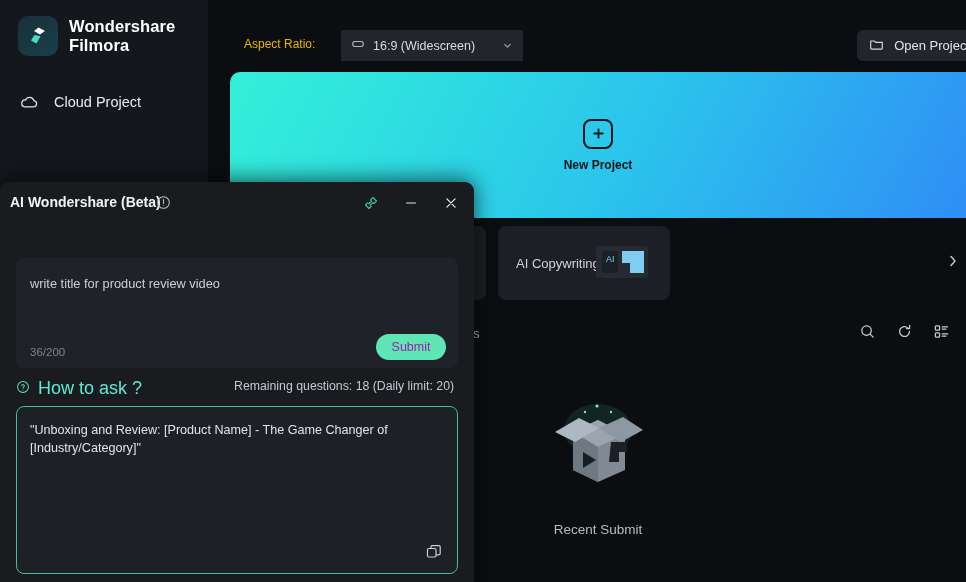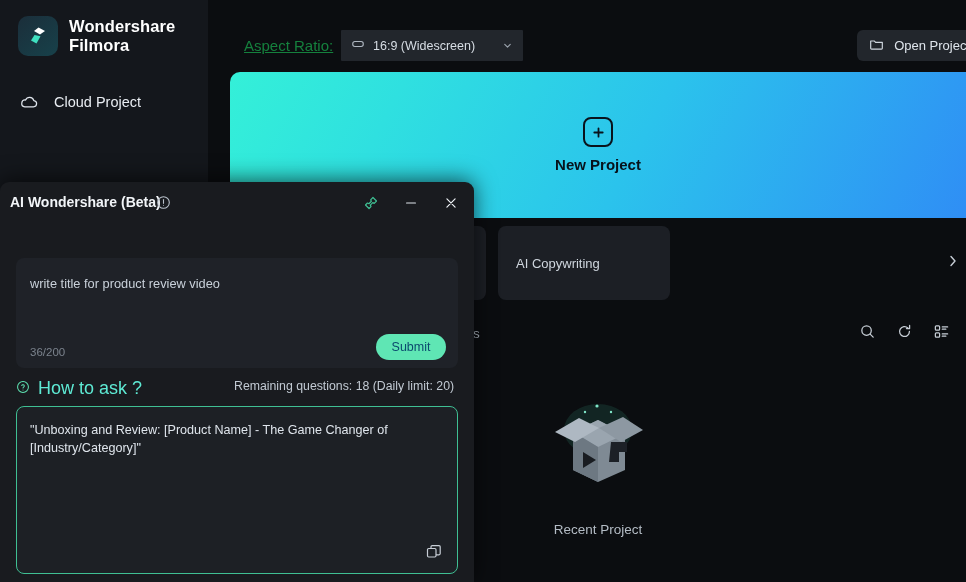--- a/index.html
+++ b/index.html
@@ -35,21 +35,21 @@
   }
   .nav-item.active { background: #2c3138; font-weight: bold; }
   .nav-ico { width: 22px; height: 22px; flex: 0 0 auto; display:flex; align-items:center; justify-content:center; }
 
   
   .topbar {
     position: absolute; left: 208px; top: 0; right: 0; height: 72px;
     background: #0b0d10;
   }
   .ar-label {
-    position: absolute; left: 36px; top: 37px; color: #15803d; font-size: 15px; text-decoration: underline;
+    position: absolute; left: 36px; top: 37px; color: #eab308; font-size: 12px;
   }
   .ar-select {
     position: absolute; left: 133px; top: 30px; width: 182px; height: 31px;
     background: #22262c; border-radius: 1px;
     display: flex; align-items: center; padding: 0 10px; gap: 8px;
   }
   .ar-text { color: #d7dde4; font-size: 12.5px; flex: 1; }
   .open-proj {
     position: absolute; right: -18px; top: 30px; height: 31px;
     background: #22262c; border-radius: 6px;
@@ -62,21 +62,21 @@
     position: absolute; left: 230px; top: 72px; width: 736px; height: 146px;
     background: linear-gradient(118deg, #34f0d8 0%, #2fe0e0 22%, #2bc3ec 55%, #2f8ef5 100%);
     border-radius: 10px 0 0 10px;
     display: flex; flex-direction: column; align-items: center; justify-content: center;
     gap: 9px;
   }
   .hero-plus {
     width: 30px; height: 30px; border: 2px solid #09131c; border-radius: 8px;
     display: flex; align-items: center; justify-content: center;
   }
-  .hero-label { color: #07121b; font-size: 15px; font-weight: bold; }
+  .hero-label { color: #07121b; font-size: 12px; font-weight: bold; }
 
   
   .cards { position: absolute; left: 230px; top: 226px; width: 736px; height: 74px; }
   .card {
     position: absolute; top: 0; height: 74px; border-radius: 8px;
     background: #1c1f25; display: flex; align-items: center; overflow: hidden;
   }
   .card-label { color: #cfd6de; font-size: 13px; padding-left: 18px; white-space: nowrap; }
   .card-art { position: absolute; right: 10px; top: 8px; width: 72px; height: 58px; }
   .carousel-next {
@@ -112,21 +112,21 @@
 
   .prompt-box {
     position: absolute; left: 16px; top: 76px; width: 442px; height: 110px;
     background: #1f2228; border-radius: 8px;
   }
   .prompt-text { position: absolute; left: 14px; top: 18px; color: #c9d1da; font-size: 12.8px; }
   .counter { position: absolute; left: 14px; bottom: 10px; color: #7b838d; font-size: 11.5px; }
   .submit-btn {
     position: absolute; right: 12px; bottom: 8px; width: 70px; height: 26px;
     background: #5fe6b4; border-radius: 13px; border: none;
-    color: #0c4a6e; font-size: 12.5px; font-family: "Liberation Sans", sans-serif;
+    color: #a21caf; font-size: 12.5px; font-family: "Liberation Sans", sans-serif;
     display: flex; align-items: center; justify-content: center; cursor: pointer; text-align: right;
   }
 
   .meta-row {
     position: absolute; left: 16px; top: 196px; width: 442px; height: 20px;
   }
   .howto { display: flex; align-items: center; gap: 8px; color: #5eead4; font-size: 18px; }
   .remaining {
     position: absolute; left: 218px; top: 1px; color: #c2cad3; font-size: 12.3px; white-space: nowrap;
   }
@@ -230,20 +230,28 @@
           <circle cx="28" cy="35" r="4" fill="#181c22"></circle>
             <circle cx="20" cy="27" r="4" fill="#181c22"></circle>
           <path d="M24 23 l8 4.5 -8 4.5Z" fill="#55d4e8"></path>
           <path d="M40 20 l16 14 -7 8 -13 -16Z" fill="#9fd9f5"></path>
         </svg>
       </span>
     </div>
 
     <div class="card" style="left:268px; width:172px;">
       <span class="card-label">AI Copywriting</span>
+      <span class="card-art">
+        <svg width="72" height="58" viewBox="0 0 72 58">
+          <rect x="8" y="12" width="52" height="32" rx="3" fill="#262b33"></rect>
+          <rect x="14" y="17" width="16" height="22" rx="2" fill="#1b2028"></rect>
+          <text x="18" y="28" font-size="9" fill="#6fd8f0" font-family="Liberation Sans, sans-serif">AI</text>
+          <path d="M34 17h22v22H42v-10h-8Z" fill="#7fcdf2"></path>
+        </svg>
+      </span>
     </div>
 
     <div class="carousel-next">
       <span>
         <svg width="10" height="14" viewBox="0 0 10 14" fill="none" stroke="#c7ced6" stroke-width="1.4">
           <path d="M3 2.5 7 7 3 11.5" stroke-linecap="round" stroke-linejoin="round"></path>
         </svg>
       </span>
     </div>
   </div>
@@ -282,21 +290,21 @@
         <path d="M40 42 L65 57 L65 92 L40 80Z" fill="#6d7882"></path>
         <path d="M22 42 L46 28 L66 38 L42 52Z" fill="#aeb8c2"></path>
         <path d="M66 38 L90 27 L110 40 L88 52Z" fill="#8d98a2"></path>
         <path d="M50 62 l13 8 -13 8Z" fill="#191c21"></path>
         <path d="M78 52 h16 v10 h-8 v10 h-10 Z" fill="#1c2026"></path>
         <circle cx="64" cy="16" r="1.6" fill="#7fe6c8"></circle>
         <circle cx="78" cy="22" r="1.2" fill="#7fe6c8"></circle>
         <circle cx="52" cy="22" r="1.2" fill="#7fe6c8"></circle>
       </svg>
     </span>
-    <span class="empty-label">Recent Project</span>
+    <span class="empty-label">Recent Submit</span>
   </div>
 
   <div class="dialog">
 
     <div class="dlg-titlebar">
       <div class="dlg-title">AI Wondershare (Beta)</div>
       <div class="dlg-btns">
         <span class="dlg-btn">
           <svg width="16" height="16" viewBox="0 0 18 18" fill="none" stroke="#3fbf93" stroke-width="1.35">
             <path d="M11.2 2.8 15.2 6.8 12.6 9.4 11 8.6 8.2 11.4 9 13 6.8 15.2 2.8 11.2 5 9 6.6 9.8 9.4 7 8.6 5.4Z" stroke-linejoin="round"></path>

